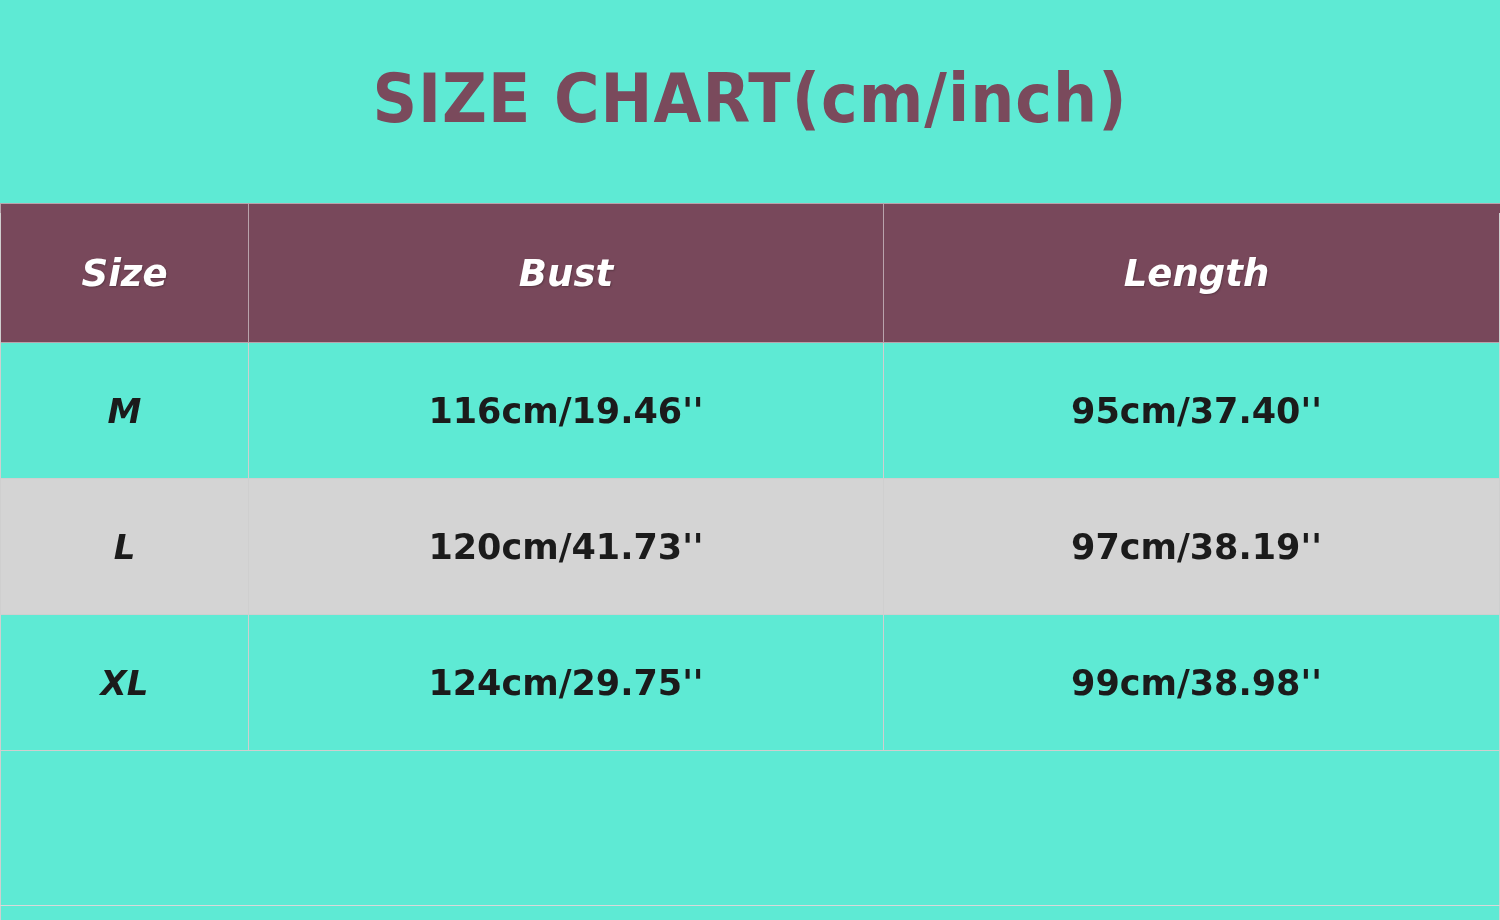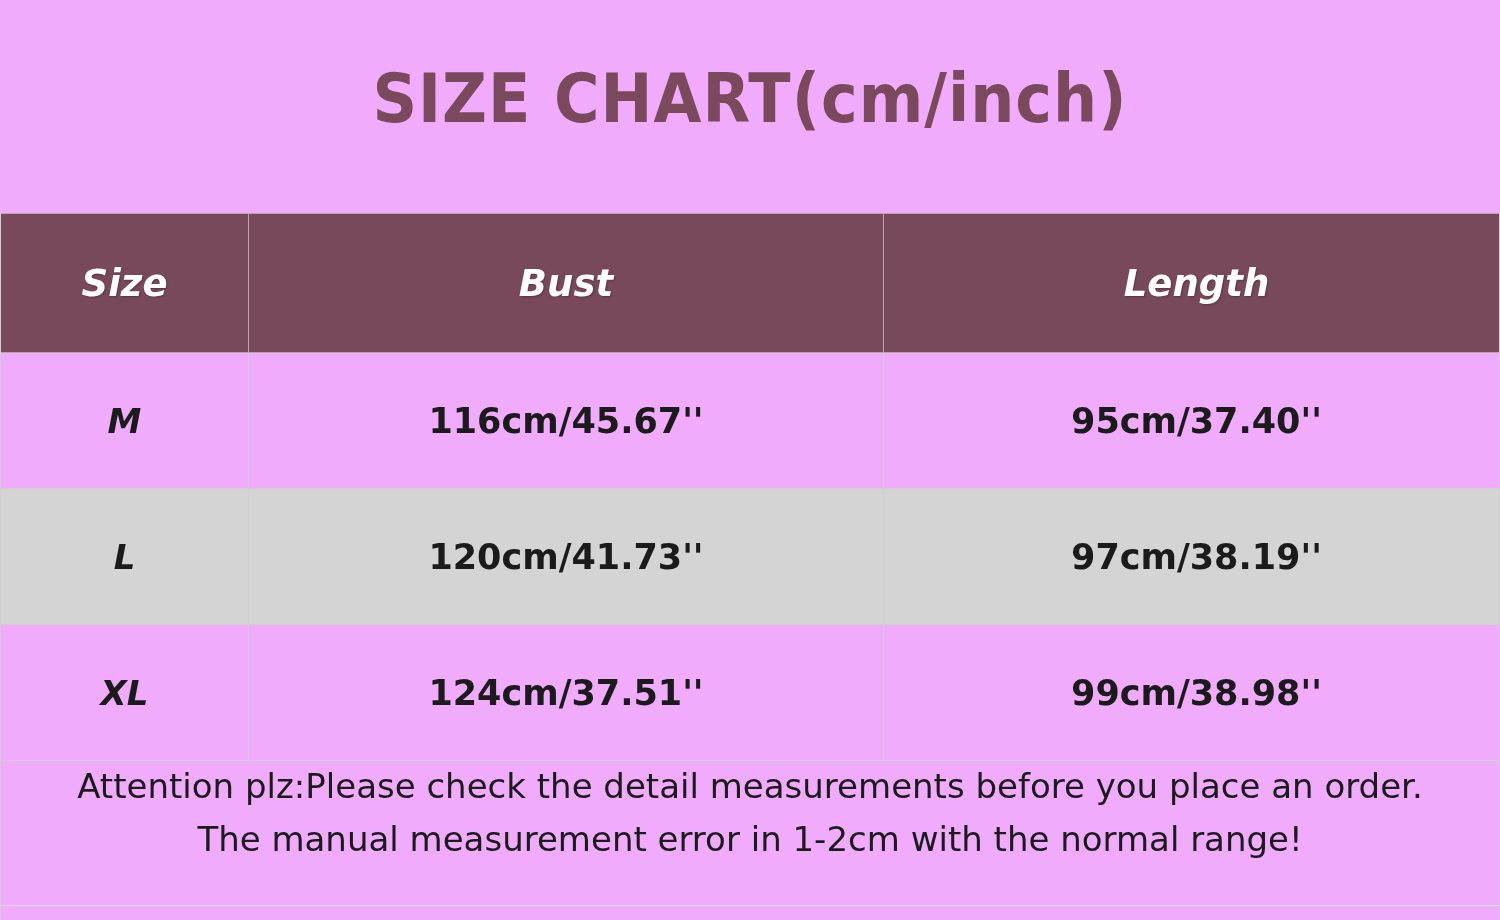--- a/index.html
+++ b/index.html
@@ -10,40 +10,40 @@
   body {
     width: 1500px;
     height: 920px;
     font-family: "DejaVu Sans", sans-serif;
     overflow: hidden;
   }
   .page {
     position: relative;
     width: 1500px;
     height: 920px;
-    background: #f0abfc;
+    background: #5eead4;
     box-sizing: border-box;
   }
   .title {
     text-align: center;
     font-family: "DejaVu Sans", sans-serif;
     font-size: 62px;
     font-weight: 700;
     color: #7a4a5c;
     letter-spacing: 1px;
     padding-top: 58px;
     padding-bottom: 0;
     line-height: 1.1;
     font-style: normal;
     transform: scaleY(1.08);
     transform-origin: center top;
   }
   .table-wrap {
     position: absolute;
-    top: 213px;
+    top: 203px;
     left: 0;
     width: 1500px;
   }
   table.size-chart {
     border-collapse: collapse;
     width: 1500px;
     table-layout: fixed;
   }
   table.size-chart th,
   table.size-chart td {
@@ -128,39 +128,35 @@
       <thead>
         <tr>
           <th class="col-size">Size</th>
           <th class="col-bust">Bust</th>
           <th class="col-length">Length</th>
         </tr>
       </thead>
       <tbody>
         <tr>
           <td class="size-cell">M</td>
-          <td>116cm/45.67''</td>
+          <td>116cm/19.46''</td>
           <td>95cm/37.40''</td>
         </tr>
         <tr class="alt">
           <td class="size-cell">L</td>
           <td>120cm/41.73''</td>
           <td>97cm/38.19''</td>
         </tr>
         <tr>
           <td class="size-cell">XL</td>
-          <td>124cm/37.51''</td>
+          <td>124cm/29.75''</td>
           <td>99cm/38.98''</td>
         </tr>
       </tbody>
     </table>
   </div>
 
-  <div class="note">
-    <div>Attention plz:Please check the detail measurements before you place an order.</div>
-    <div>The manual measurement error in 1-2cm with the normal range!</div>
-  </div>
 
   <div class="side-rule-left"></div>
   <div class="side-rule-right"></div>
   <div class="bottom-rule"></div>
 
 </div>
 
 </body></html>

